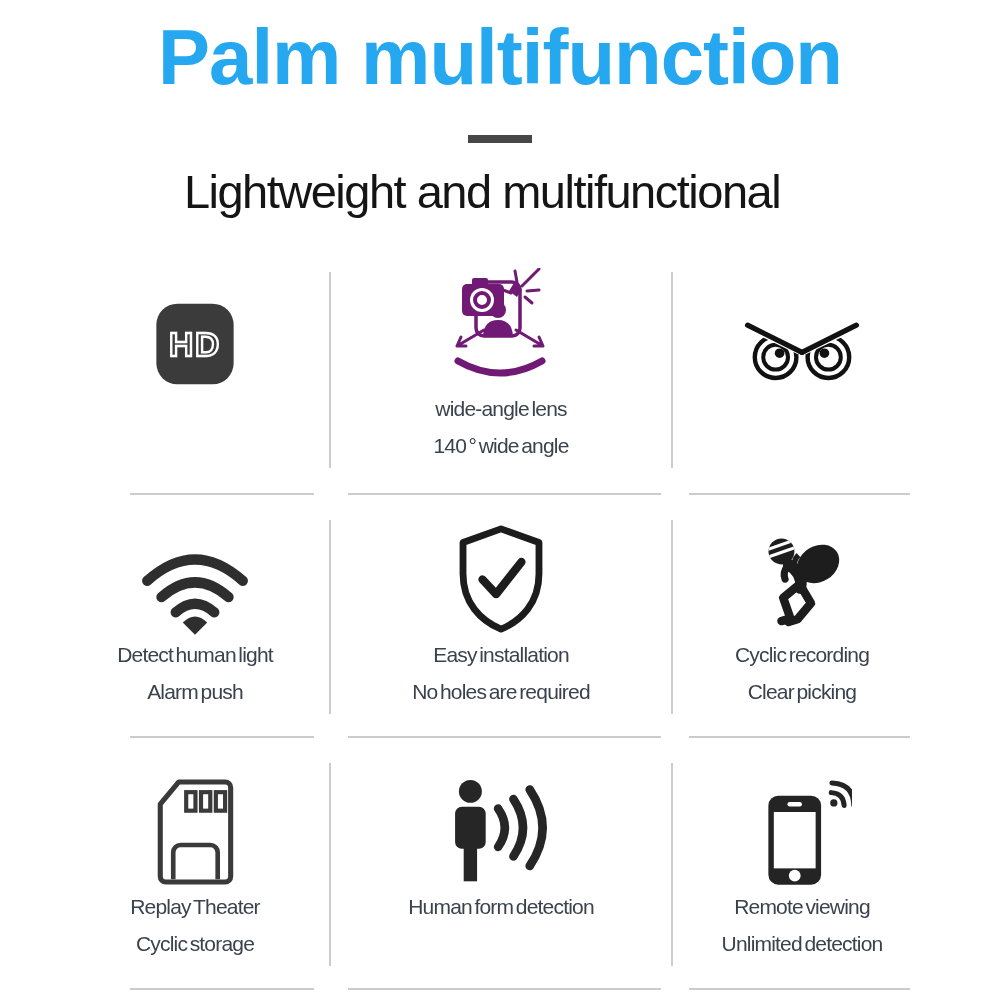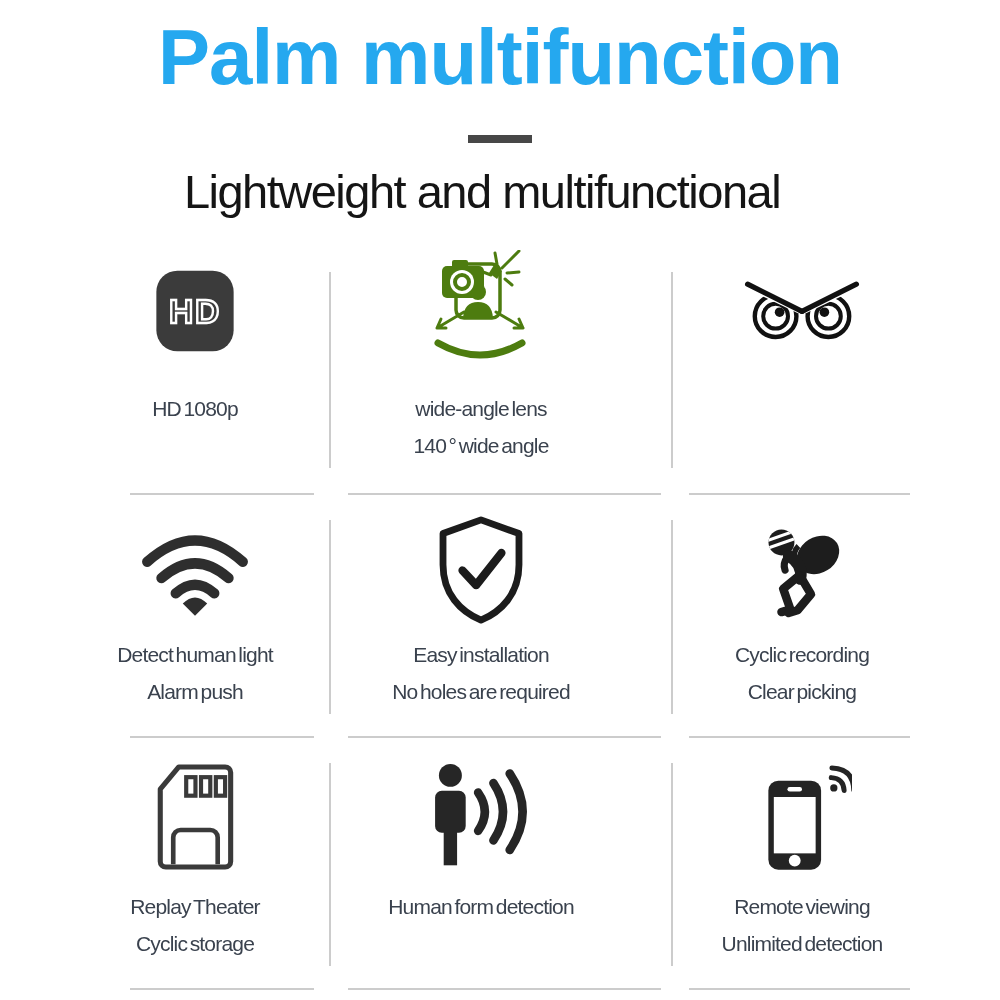--- a/index.html
+++ b/index.html
@@ -21,26 +21,26 @@
   }
   .page-subtitle {
     position:absolute; top:166px; left:0; width:964px;
     text-align:center; font-size:47px; font-weight:400;
     letter-spacing:-1.5px; line-height:1.1; margin:0;
     color:var(--subtitle-text,#151515);
   }
   
   .cell { position:absolute; display:flex; flex-direction:column; align-items:center; }
   .c1 { left:52px;  width:286px; }
-  .c2 { left:332px; width:298px; }
+  .c2 { left:352px; width:298px; }
   .c3 { left:674px; width:256px; }
   .r1 { top:232px; } .r1 .icon-slot { height:158px; }
   .r2 { top:505px; } .r2 .icon-slot { height:131px; }
   .r3 { top:745px; } .r3 .icon-slot { height:143px; }
-  .icon-slot { display:flex; align-items:center; justify-content:center; width:100%; color:#4d7c0f; }
+  .icon-slot { display:flex; align-items:flex-end; justify-content:center; width:100%; color:#701a75; }
   .fline {
     width:100%; text-align:center; height:37px; line-height:37px;
     font-size:21px; letter-spacing:-0.8px; word-spacing:-2.5px;
     color:var(--feature-text,#3a424e); white-space:nowrap;
   }
   
   .vdiv { position:absolute; width:2px; background:var(--divider,#d3d3d3); }
   .hdiv { position:absolute; height:2px; background:var(--divider,#cccccc); }
   .vx1 { left:329px; } .vx2 { left:671px; }
   .vr1 { top:272px; height:196px; }
@@ -60,21 +60,20 @@
   <div class="title-dash"></div>
   <h2 class="page-subtitle">Lightweight and multifunctional</h2>
 
   <div class="cell r1 c1">
     <div class="icon-slot">
       <svg width="84" height="92" viewBox="0 0 100 100">
         <rect x="4" y="2" width="92" height="96" rx="25" fill="#3b3b3b"></rect>
         <text x="50" y="64" text-anchor="middle" font-family="Liberation Sans, sans-serif" font-size="40" font-weight="bold" letter-spacing="2" fill="none" stroke="#ffffff" stroke-width="2.8">HD</text>
       </svg>
     </div>
-    <div class="fline">HD 1080p</div>
   </div>
 
   <div class="cell r1 c2">
     <div class="icon-slot">
       <svg width="118" height="122" viewBox="0 0 118 122">
         <g stroke="currentColor" stroke-width="3" stroke-linecap="round">
           <line x1="80" y1="18" x2="97" y2="1"></line>
           <line x1="75" y1="14" x2="73" y2="3"></line>
           <line x1="85" y1="23" x2="97" y2="22"></line>
           <line x1="69" y1="25" x2="61" y2="22"></line>

